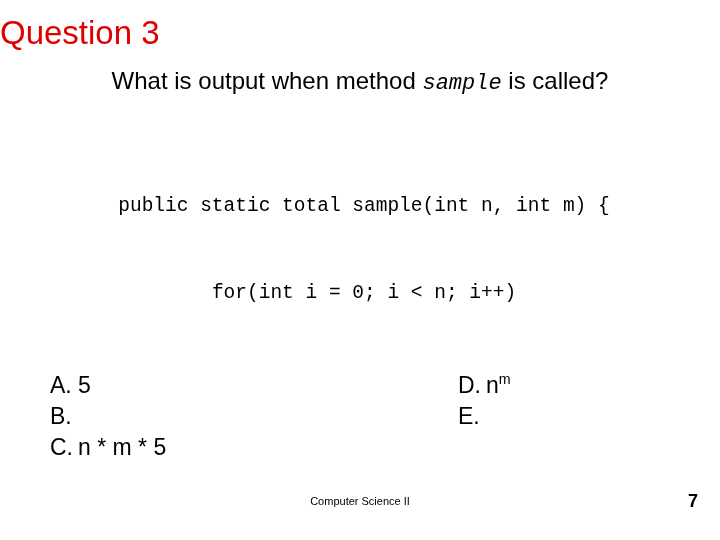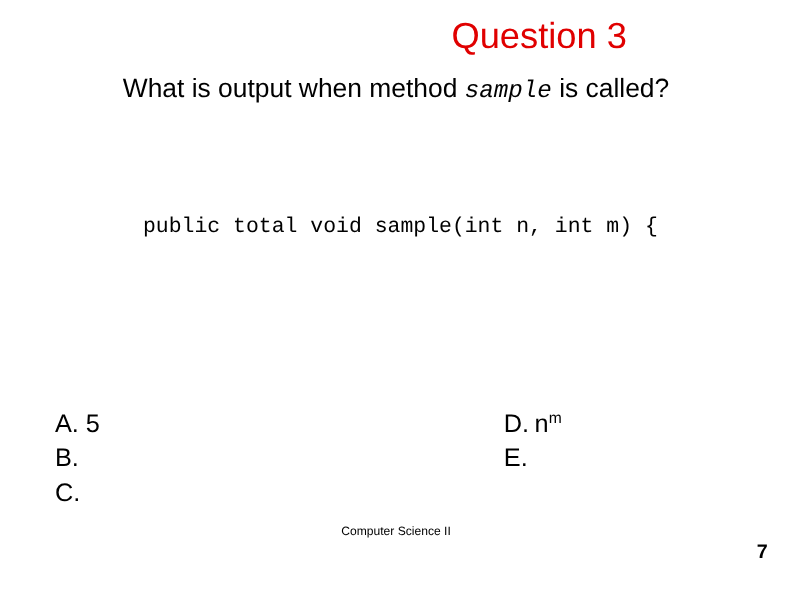--- a/index.html
+++ b/index.html
@@ -20,21 +20,21 @@
     height: 540px;
     box-sizing: border-box;
   }
 
   
   .slide-title {
     position: absolute;
     top: 14px;
     left: 0;
     width: 570px;
-    text-align: right;
+    text-align: left;
     font-size: 33px;
     line-height: 38px;
     color: #e00000;
     letter-spacing: 0px;
     white-space: nowrap;
   }
 
   
   .question-line {
     position: absolute;
@@ -98,21 +98,21 @@
   }
   .answer-text sup {
     font-size: 0.62em;
     vertical-align: super;
     line-height: 0;
   }
 
   
   .footer-note {
     position: absolute;
-    top: 476px;
+    top: 494px;
     left: 0;
     width: 720px;
     text-align: center;
     font-size: 11px;
     line-height: 14px;
     color: #000000;
   }
   .page-number {
     position: absolute;
     top: 490px;
@@ -128,36 +128,38 @@
 
 <div class="slide">
 
   <div class="slide-title">Question 3</div>
 
   <div class="question-line">
     <span>What is output when method </span><span class="mono-italic">sample</span><span> is called?</span>
   </div>
 
   <div class="code-block">
-    <div class="code-line">public total void sample(int n, int m) {</div>
+    <div class="code-line">public static total sample(int n, int m) {</div>
+    <div class="code-line">for(int i = 0; i &lt; n; i++)</div>
     
     
     
   </div>
 
   <div class="answers-left">
     <div class="answer-item">
       <span class="answer-marker">A.</span>
       <span class="answer-text"><span>5</span></span>
     </div>
     <div class="answer-item">
       <span class="answer-marker">B.</span>
     </div>
     <div class="answer-item">
       <span class="answer-marker">C.</span>
+      <span class="answer-text"><span>n * m * 5</span></span>
     </div>
   </div>
 
   <div class="answers-right">
     <div class="answer-item">
       <span class="answer-marker">D.</span>
       <span class="answer-text"><span>n</span><sup>m</sup></span>
     </div>
     <div class="answer-item">
       <span class="answer-marker">E.</span>

